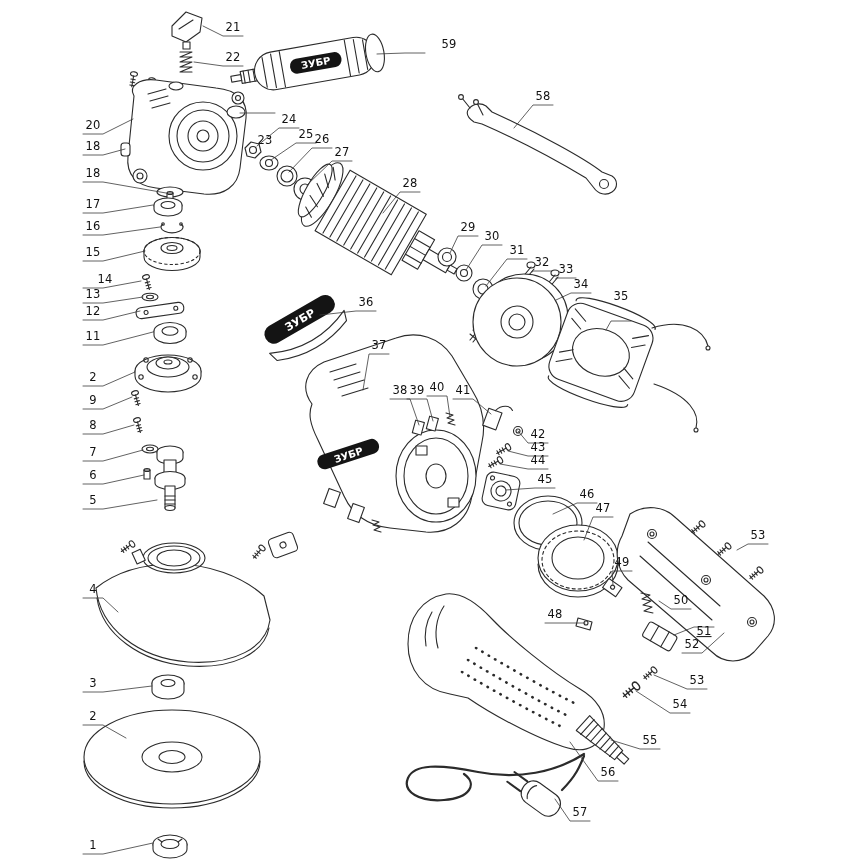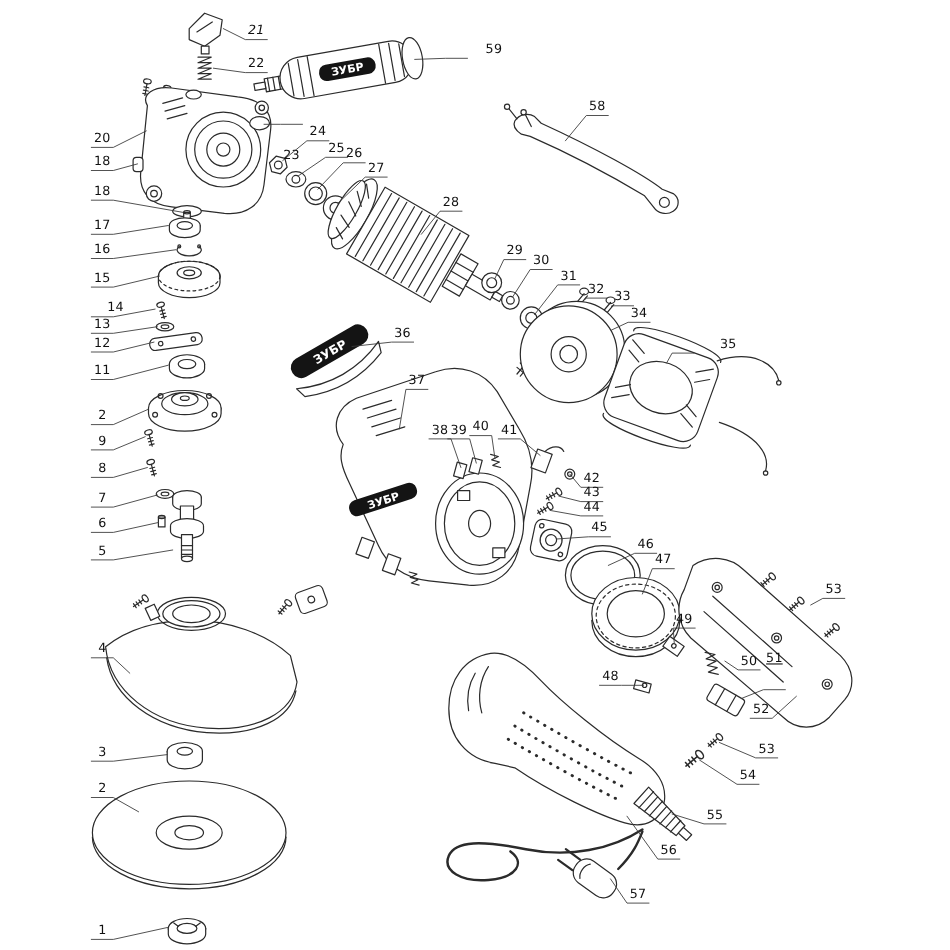--- a/index.html
+++ b/index.html
@@ -475,51 +475,51 @@
       <div class="part-label" style="left: 93px; top: 338px; color: rgb(17, 17, 17);">11</div>
       <div class="part-label" style="left: 93px; top: 313px; color: rgb(17, 17, 17);">12</div>
       <div class="part-label" style="left: 93px; top: 296px; color: rgb(17, 17, 17);">13</div>
       <div class="part-label" style="left: 93px; top: 281px; color: rgb(17, 17, 17); margin-left: 12px;">14</div>
       <div class="part-label" style="left: 93px; top: 254px; color: rgb(17, 17, 17);">15</div>
       <div class="part-label" style="left: 93px; top: 228px; color: rgb(17, 17, 17);">16</div>
       <div class="part-label" style="left: 93px; top: 206px; color: rgb(17, 17, 17);">17</div>
       <div class="part-label" style="left: 93px; top: 175px; color: rgb(17, 17, 17);">18</div>
       <div class="part-label" style="left: 93px; top: 148px; color: rgb(17, 17, 17);">18</div>
       <div class="part-label" style="left: 93px; top: 127px; color: rgb(17, 17, 17);">20</div>
-      <div class="part-label" style="left: 233px; top: 29px; color: rgb(17, 17, 17); font-style: italic;">21</div>
+      <div class="part-label" style="left: 233px; top: 29px; color: rgb(17, 17, 17);">21</div>
       <div class="part-label" style="left: 233px; top: 59px; color: rgb(17, 17, 17);">22</div>
       <div class="part-label" style="left: 265px; top: 106px; color: rgb(17, 17, 17); margin-top: 36px;">23</div>
       <div class="part-label" style="left: 289px; top: 121px; color: rgb(17, 17, 17);">24</div>
       <div class="part-label" style="left: 306px; top: 136px; color: rgb(17, 17, 17);">25</div>
       <div class="part-label" style="left: 322px; top: 141px; color: rgb(17, 17, 17);">26</div>
       <div class="part-label" style="left: 342px; top: 154px; color: rgb(17, 17, 17);">27</div>
       <div class="part-label" style="left: 410px; top: 185px; color: rgb(17, 17, 17);">28</div>
       <div class="part-label" style="left: 468px; top: 229px; color: rgb(17, 17, 17);">29</div>
       <div class="part-label" style="left: 492px; top: 238px; color: rgb(17, 17, 17);">30</div>
       <div class="part-label" style="left: 517px; top: 252px; color: rgb(17, 17, 17);">31</div>
       <div class="part-label" style="left: 542px; top: 264px; color: rgb(17, 17, 17);">32</div>
       <div class="part-label" style="left: 566px; top: 271px; color: rgb(17, 17, 17);">33</div>
       <div class="part-label" style="left: 581px; top: 286px; color: rgb(17, 17, 17);">34</div>
-      <div class="part-label" style="left: 621px; top: 314px; color: rgb(17, 17, 17); margin-left: 41px;">35</div>
+      <div class="part-label" style="left: 621px; top: 298px; color: rgb(17, 17, 17);">35</div>
       <div class="part-label" style="left: 366px; top: 304px; color: rgb(17, 17, 17);">36</div>
       <div class="part-label" style="left: 379px; top: 347px; color: rgb(17, 17, 17);">37</div>
       <div class="part-label" style="left: 400px; top: 392px; color: rgb(17, 17, 17);">38</div>
       <div class="part-label" style="left: 417px; top: 392px; color: rgb(17, 17, 17);">39</div>
       <div class="part-label" style="left: 437px; top: 389px; color: rgb(17, 17, 17);">40</div>
       <div class="part-label" style="left: 463px; top: 392px; color: rgb(17, 17, 17);">41</div>
       <div class="part-label" style="left: 538px; top: 436px; color: rgb(17, 17, 17);">42</div>
       <div class="part-label" style="left: 538px; top: 449px; color: rgb(17, 17, 17);">43</div>
       <div class="part-label" style="left: 538px; top: 462px; color: rgb(17, 17, 17);">44</div>
       <div class="part-label" style="left: 545px; top: 481px; color: rgb(17, 17, 17);">45</div>
       <div class="part-label" style="left: 587px; top: 496px; color: rgb(17, 17, 17);">46</div>
       <div class="part-label" style="left: 603px; top: 510px; color: rgb(17, 17, 17);">47</div>
       <div class="part-label" style="left: 555px; top: 616px; color: rgb(17, 17, 17);">48</div>
       <div class="part-label" style="left: 622px; top: 552px; color: rgb(17, 17, 17); margin-top: 12px;">49</div>
       <div class="part-label" style="left: 681px; top: 602px; color: rgb(17, 17, 17);">50</div>
-      <div class="part-label" style="left: 704px; top: 600px; color: rgb(17, 17, 17); text-decoration: underline;">51</div>
+      <div class="part-label" style="left: 704px; top: 633px; color: rgb(17, 17, 17); text-decoration: underline;">51</div>
       <div class="part-label" style="left: 692px; top: 646px; color: rgb(17, 17, 17);">52</div>
       <div class="part-label" style="left: 758px; top: 537px; color: rgb(17, 17, 17);">53</div>
       <div class="part-label" style="left: 697px; top: 682px; color: rgb(17, 17, 17);">53</div>
       <div class="part-label" style="left: 680px; top: 706px; color: rgb(17, 17, 17);">54</div>
       <div class="part-label" style="left: 650px; top: 742px; color: rgb(17, 17, 17);">55</div>
       <div class="part-label" style="left: 608px; top: 774px; color: rgb(17, 17, 17);">56</div>
       <div class="part-label" style="left: 580px; top: 814px; color: rgb(17, 17, 17);">57</div>
       <div class="part-label" style="left: 543px; top: 98px; color: rgb(17, 17, 17);">58</div>
       <div class="part-label" style="left: 415px; top: 46px; color: rgb(17, 17, 17); margin-left: 34px;">59</div>
     </div>

